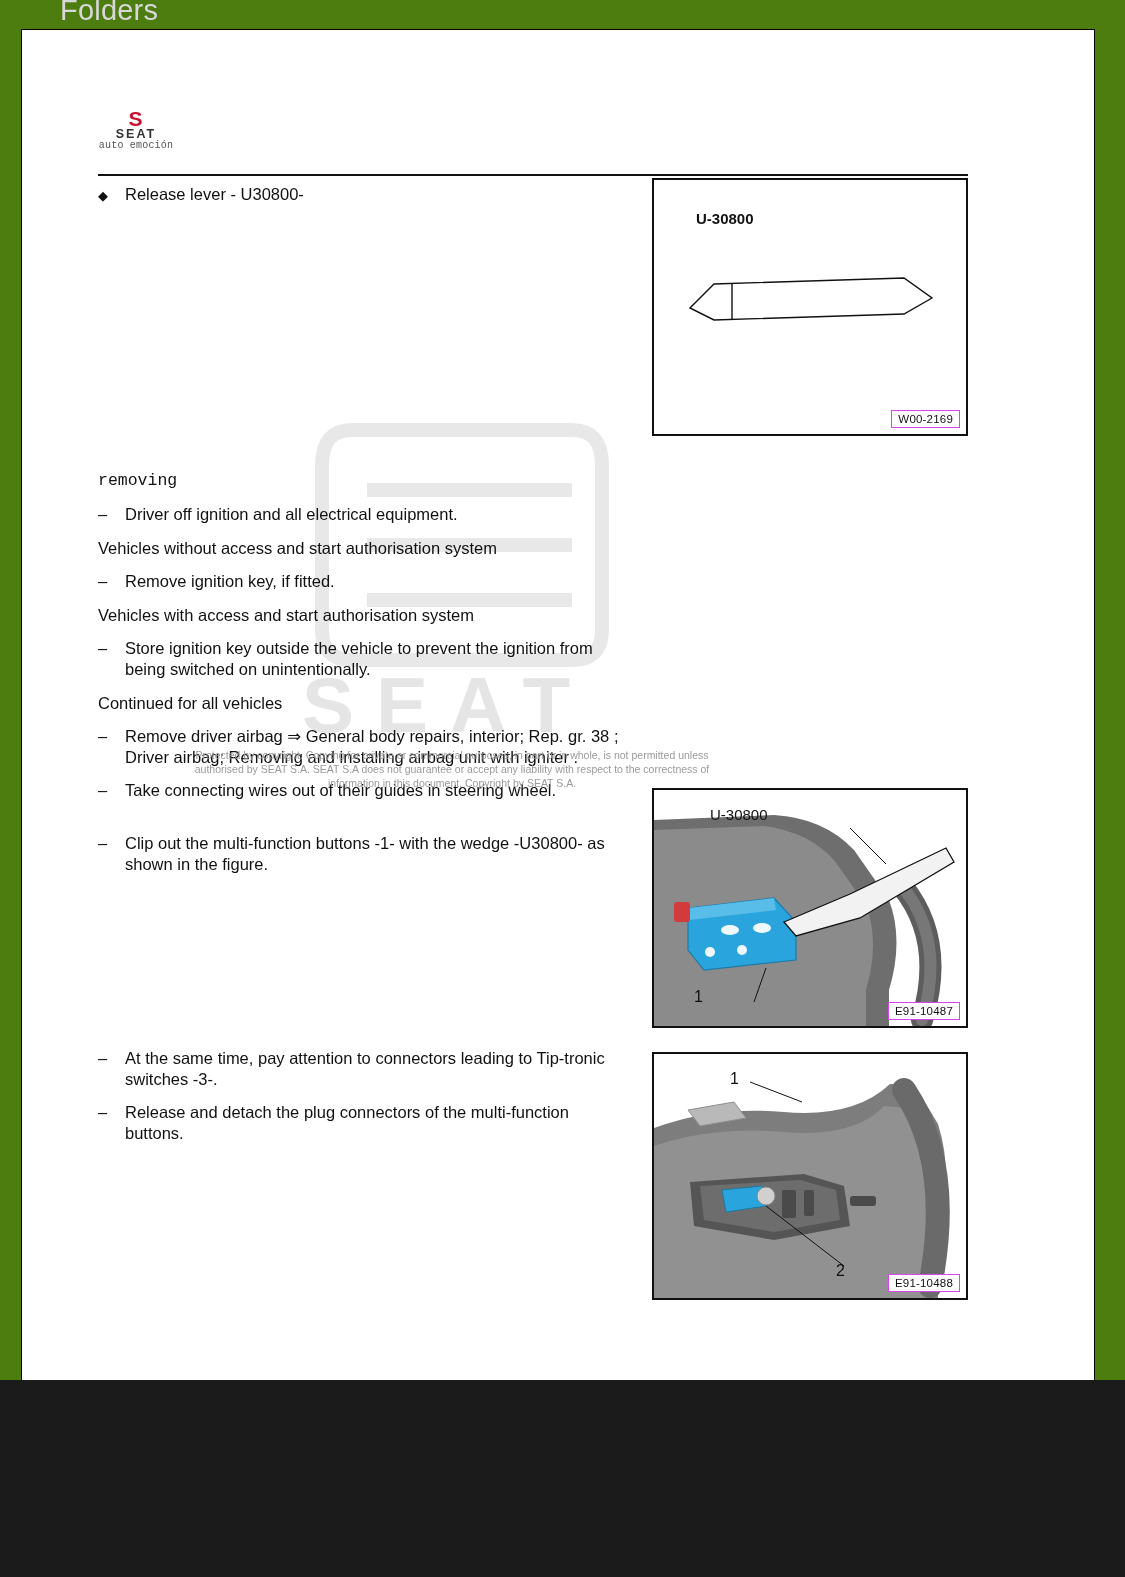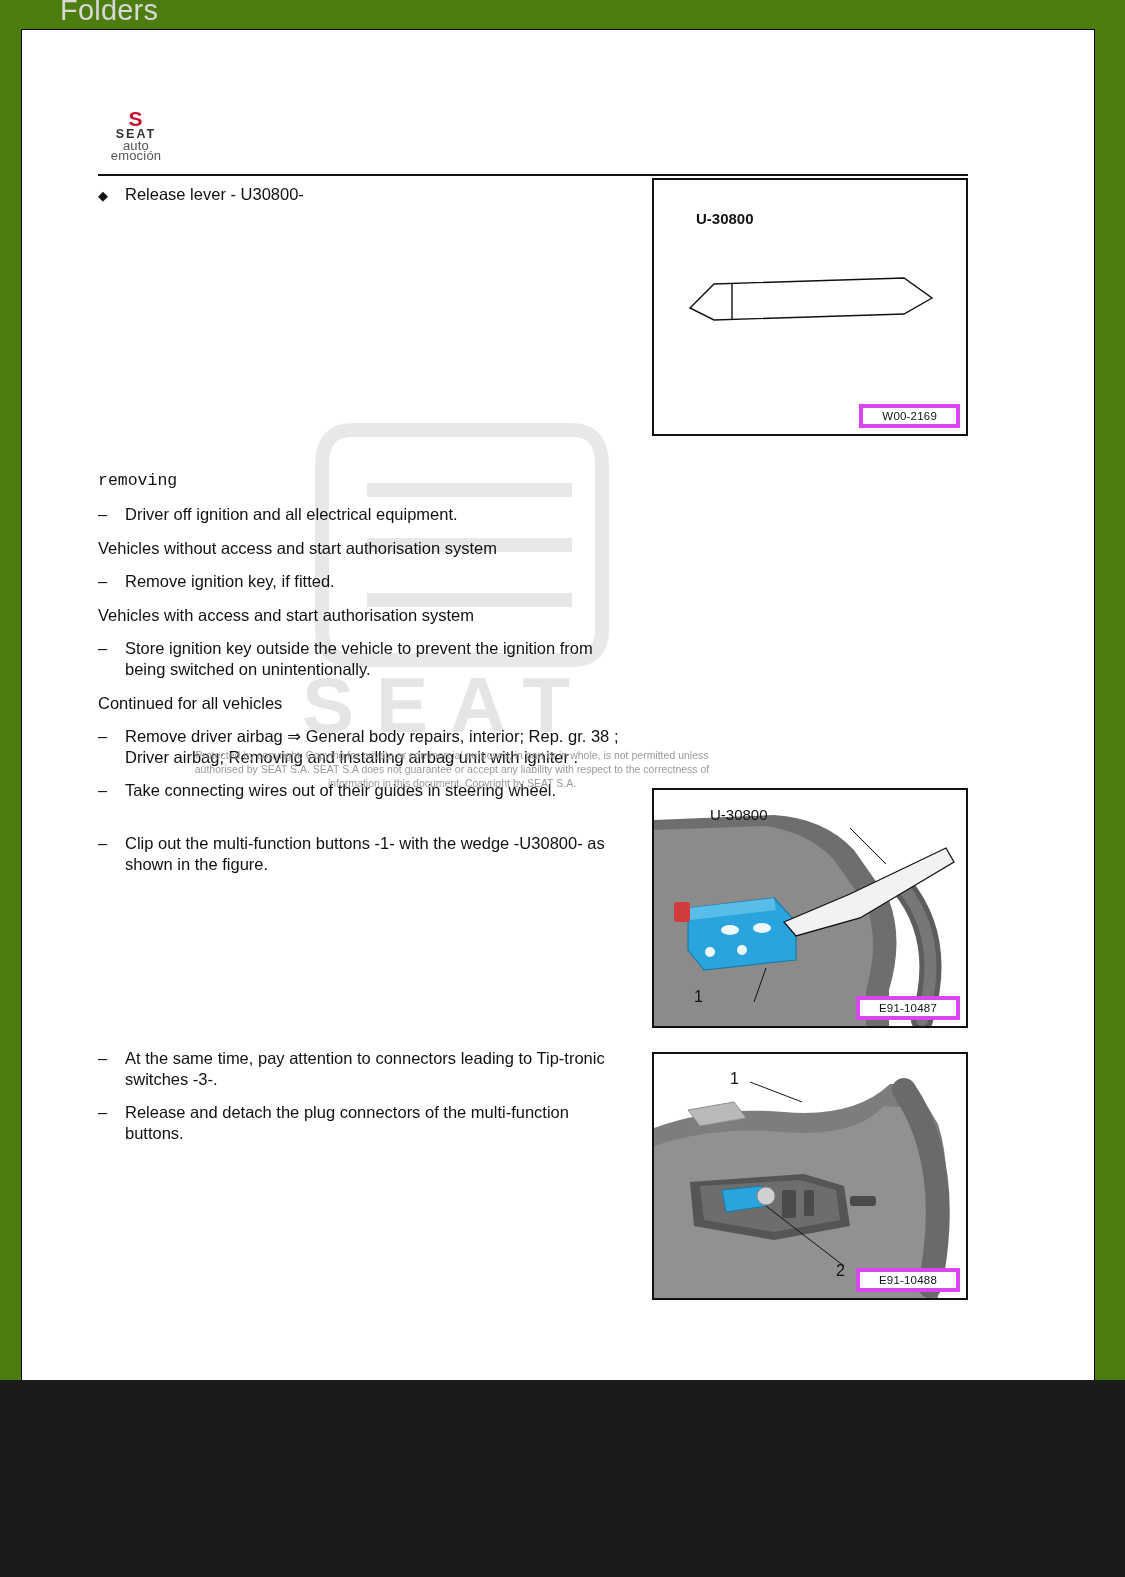--- a/index.html
+++ b/index.html
@@ -64,24 +64,25 @@
     letter-spacing: 1px;
   }
   .logo-name {
     font-size: 12.5px;
     font-weight: bold;
     color: #333;
     letter-spacing: 2px;
     line-height: 13px;
   }
   .logo-sub {
-    font-size: 13px;
+    font-size: 10px;
     color: #555;
     letter-spacing: 0.2px;
     line-height: 10px;
+    font-family: Liberation Mono, monospace;
   }
   .header-text {
     padding-left: 12px;
     padding-top: 8px;
   }
   .header-line {
     font-size: 16.5px;
     color: #111;
     line-height: 25px;
     white-space: nowrap;
@@ -193,24 +194,24 @@
     background: #fff;
   }
   #fig1 { left: 630px; top: 148px; width: 316px; height: 258px; }
   #fig2 { left: 630px; top: 758px; width: 316px; height: 240px; }
   #fig3 { left: 630px; top: 1022px; width: 316px; height: 248px; }
 
   .fig-code {
     position: absolute;
     right: 6px;
     bottom: 6px;
-    border: 4px solid #d946ef;
+    border: 1px solid #d946ef;
     background: #fff;
     font-size: 11.5px;
-    padding: 2px 19px;
+    padding: 2px 6px;
     color: #111;
     letter-spacing: 0.2px;
   }
   .fig-label {
     position: absolute;
     font-size: 15px;
     color: #111;
     font-weight: normal;
   }
   .fig-num {

